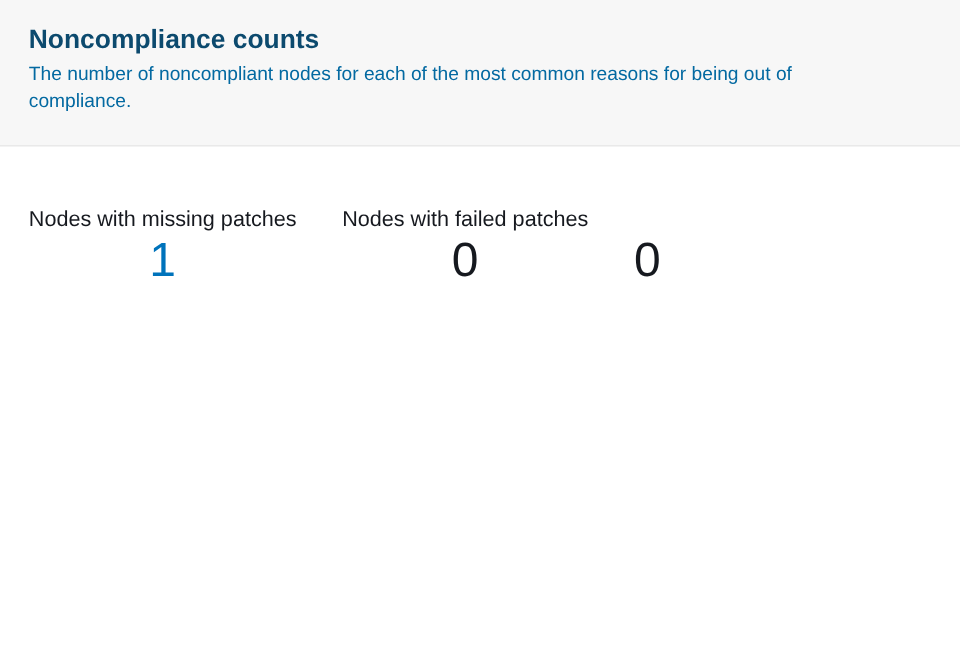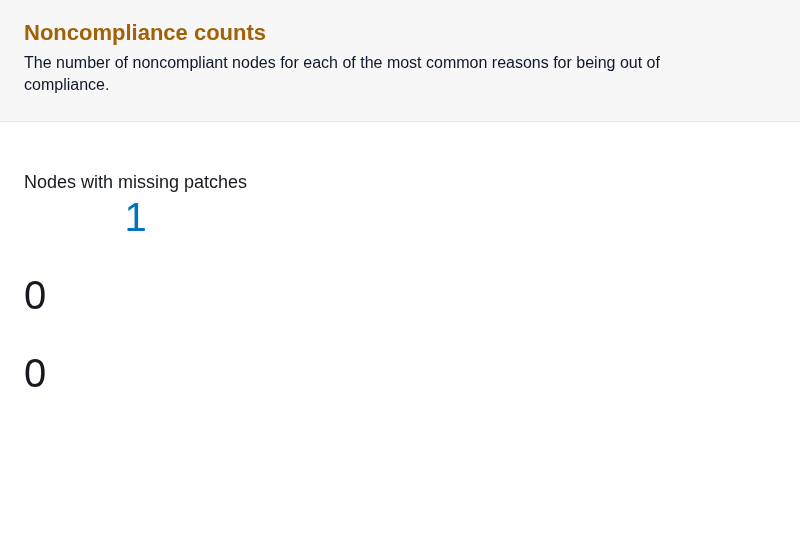--- a/index.html
+++ b/index.html
@@ -14,34 +14,34 @@
       height: 538px;
     }
     .header {
       background: #f7f7f7;
       padding: 20px 24px 24px 24px;
       border-bottom: 1px solid #e5e5e5;
     }
     .header-title {
       font-size: 22px;
       font-weight: 700;
-      color: #a16207;
+      color: #0c4a6e;
       margin-bottom: 6px;
     }
     .header-description {
       font-size: 16px;
-      color: #0f172a;
+      color: #0369a1;
       line-height: 1.4;
       max-width: 720px;
     }
     .content {
       padding: 50px 24px 24px 24px;
       display: flex;
-      flex-direction: column;
-      align-items: flex-start;
+      flex-direction: row;
+      align-items: flex-end;
       gap: 38px;
     }
     .stat {
       display: flex;
       flex-direction: column;
       align-items: center;
       gap: 4px;
     }
     .stat-label {
       font-size: 18px;
@@ -65,18 +65,19 @@
   <h1 class="header-title">Noncompliance counts</h1>
   <p class="header-description">The number of noncompliant nodes for each of the most common reasons for being out of compliance.</p>
 </div>
 
 <div class="content">
   <div class="stat">
     <div class="stat-label">Nodes with missing patches</div>
     <div class="stat-value link">1</div>
   </div>
   <div class="stat">
+    <div class="stat-label">Nodes with failed patches</div>
     <div class="stat-value">0</div>
   </div>
   <div class="stat">
     <div class="stat-value">0</div>
   </div>
 </div>
 
 </body></html>

